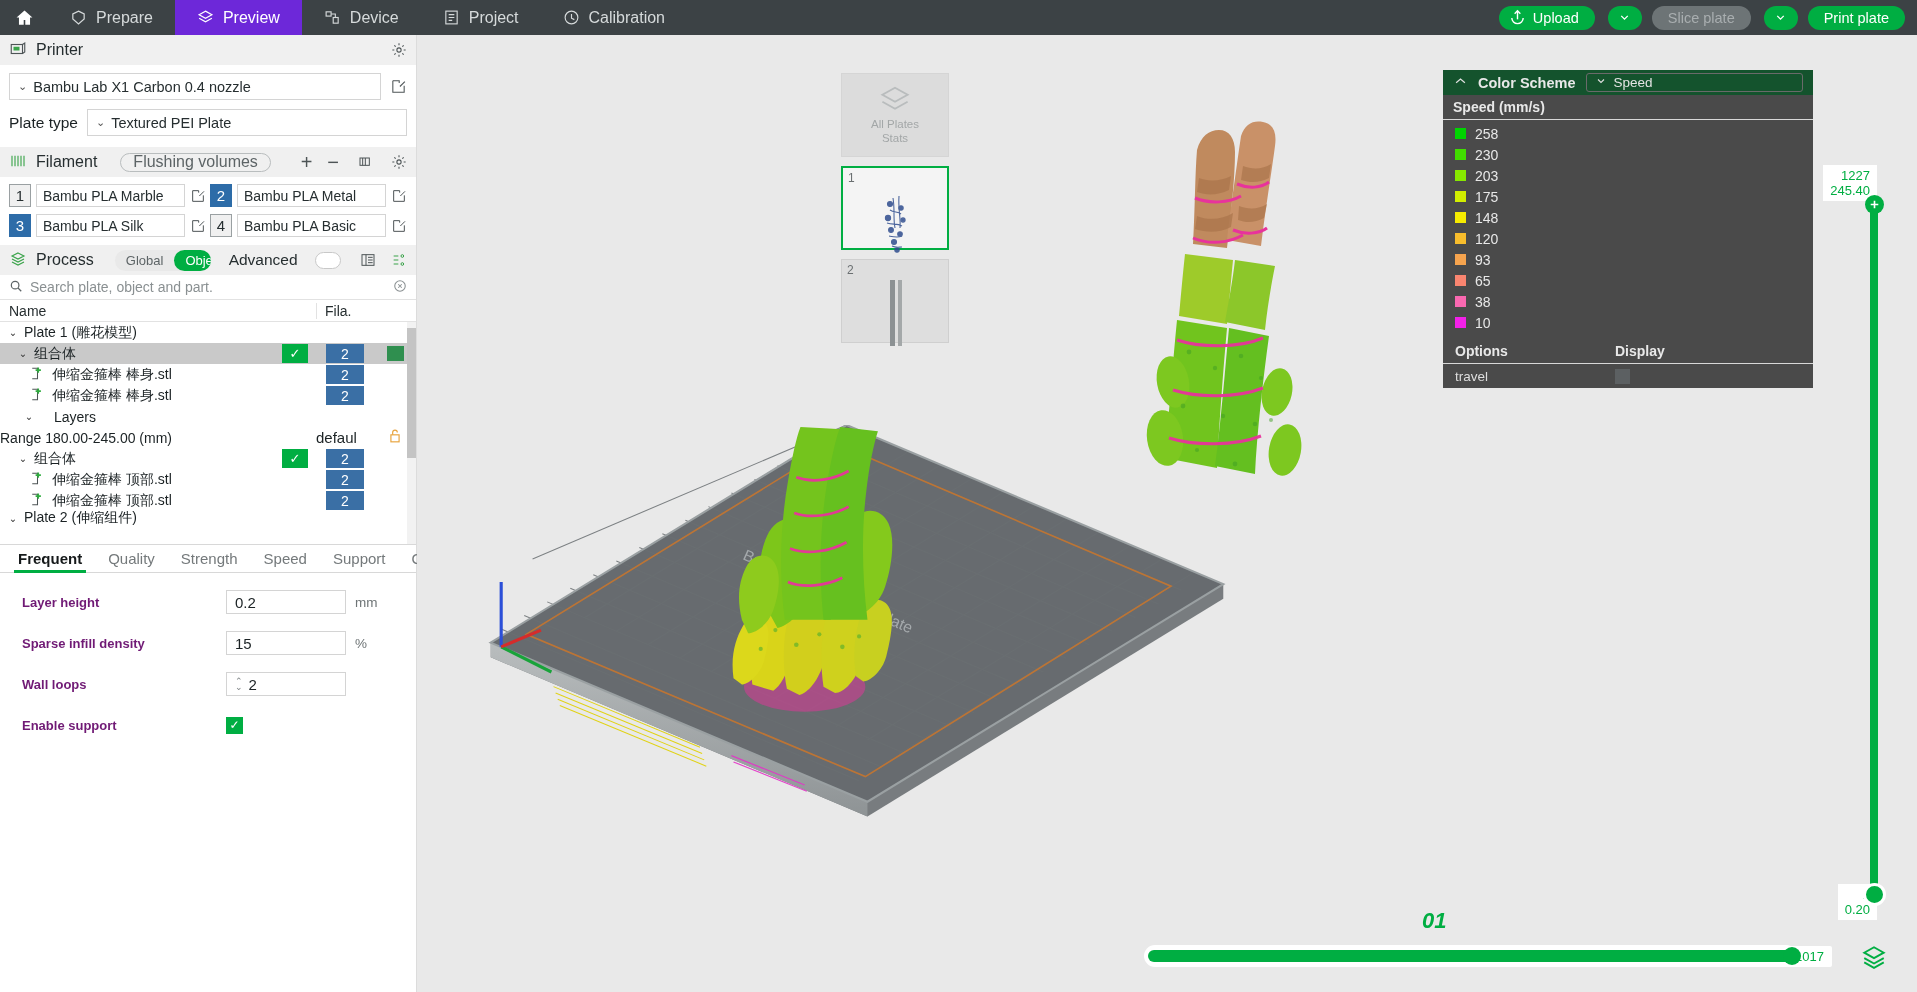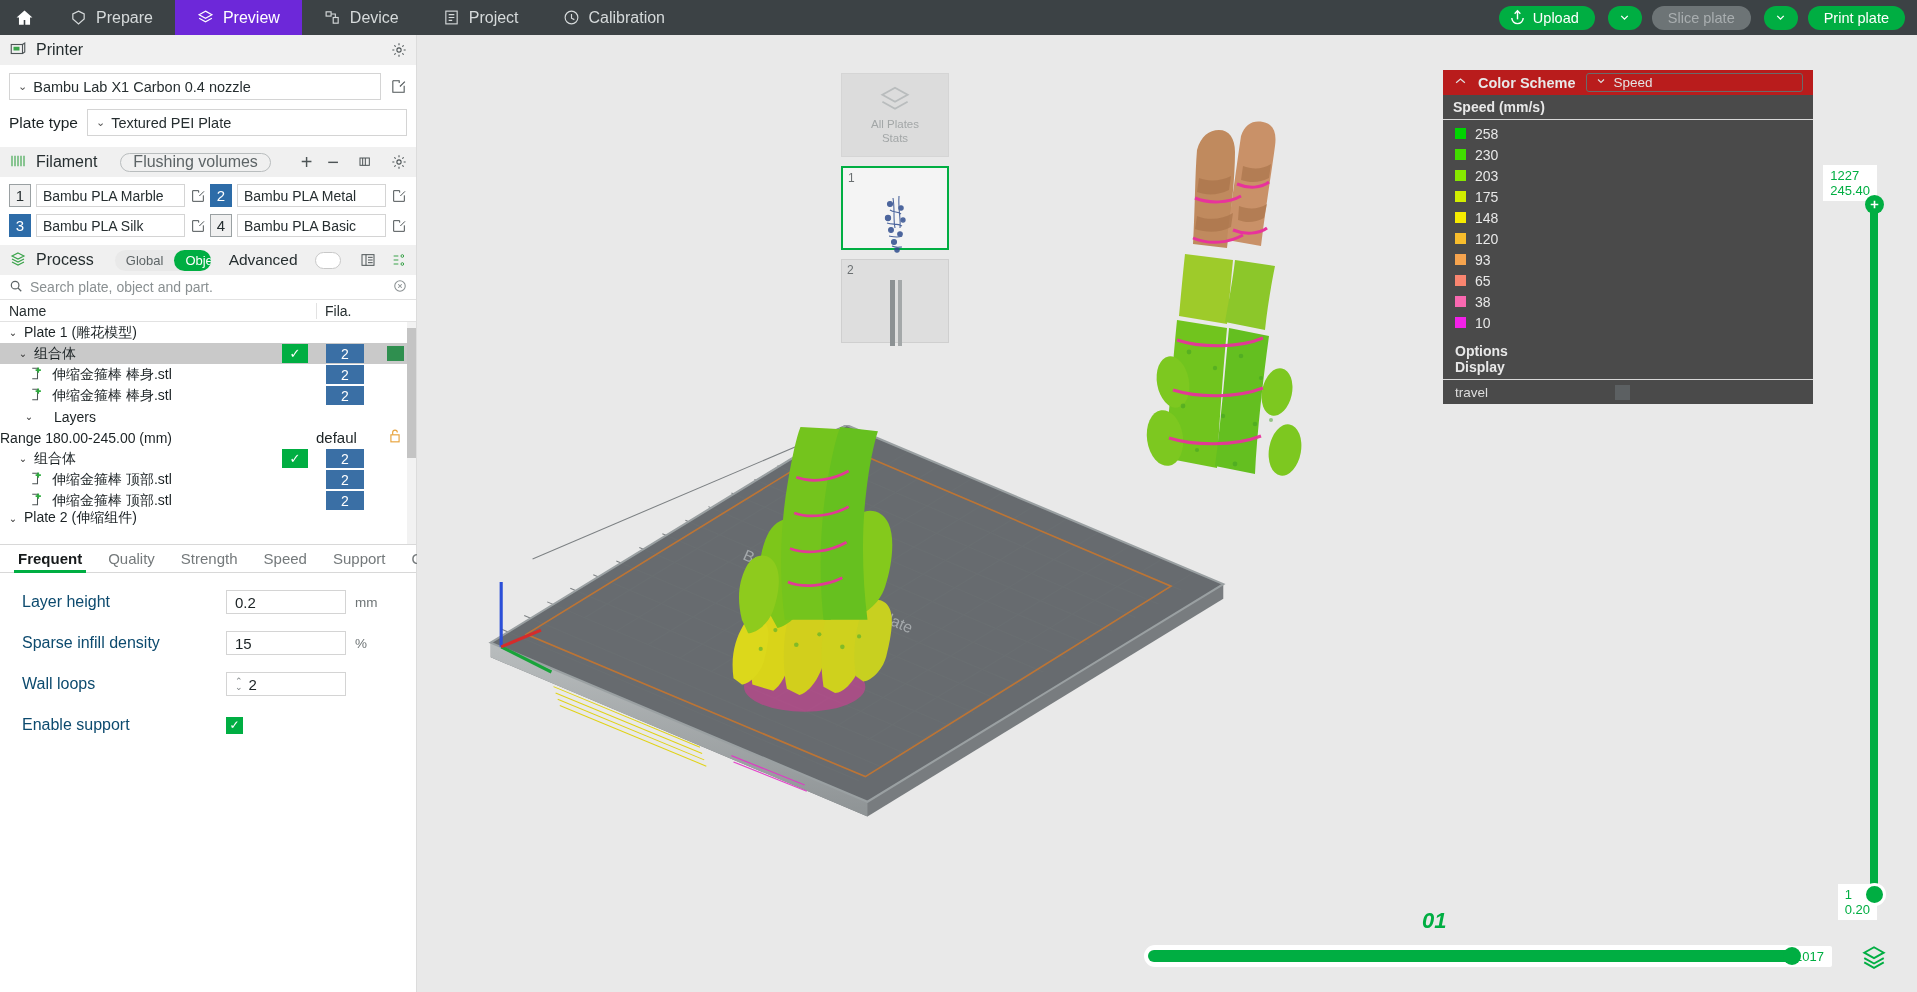--- a/index.html
+++ b/index.html
@@ -150,21 +150,21 @@
     display: flex; align-items: center; position: relative;
   }
   .set-tab.active { color: #15191a; font-weight: bold; }
   .set-tab.active::after {
     content: ""; position: absolute; left: 9px; right: 9px; bottom: 0; height: 3px; background: #00ae42;
   }
   .settings { padding: 14px 0 0 0; }
   .set-row {
     display: flex; align-items: center; height: 30px; padding: 0 22px; margin-bottom: 11px;
   }
-  .set-label { flex: 1; font-size: 16px; color: #0c4a6e; }
+  .set-label { flex: 1; font-size: 13px; color: #701a75; font-weight: bold; }
   .set-input {
     width: 120px; height: 24px; border: 1px solid #d4d4d4; background: #fff;
     display: flex; align-items: center; padding: 0 8px; font-size: 15px; color: #1b2224;
   }
   .set-unit { width: 48px; text-align: left; padding-left: 9px; font-size: 13.5px; color: #6e7476; }
   .spin { display:flex; flex-direction:column; line-height:6px; font-size:9px; color:#7a7f81; margin-right:6px;}
   .chk-box-green {
     width: 17px; height: 17px; background: #00ae42; color: #fff;
     display: flex; align-items: center; justify-content: center; font-size: 12px;
   }
@@ -193,39 +193,39 @@
   .bed {
     position: absolute; left: 85px; top: 430px; width: 700px; height: 430px;
   }
 
   
   .legend {
     position: absolute; top: 35px; right: 104px; width: 370px;
     background: #4a4a4a; color: #e8e8e8; font-size: 14px;
   }
   .legend-head {
-    height: 25px; background: #b91c1c; display: flex; align-items: center;
+    height: 25px; background: #14532d; display: flex; align-items: center;
     gap: 10px; padding: 0 10px;
   }
   .legend-head .lt { font-weight: bold; font-size: 14.5px; }
   .legend-select {
     flex: 1; height: 19px; border: 1px solid #6a6a6a; border-radius: 3px;
     display: flex; align-items: center; gap: 7px; padding: 0 8px; font-size: 13.5px;
     color: #e4e4e4;
   }
   .legend-title {
     padding: 4px 10px 4px 10px; font-weight: bold; font-size: 14px;
     border-bottom: 1px solid #d8d8d8;
   }
   .legend-items { padding: 3px 0 4px 0; }
   .legend-item { display: flex; align-items: center; gap: 9px; height: 21px; padding-left: 12px; }
   .swatch { width: 11px; height: 11px; }
   .legend-sub {
     display: flex; font-weight: bold; padding: 4px 0 4px 12px;
-    border-bottom: 1px solid #d8d8d8; margin-top: 2px; flex-direction: column;
+    border-bottom: 1px solid #d8d8d8; margin-top: 2px;
   }
   .legend-sub .o { width: 160px; }
   .legend-opt { display: flex; align-items: center; height: 24px; padding-left: 12px; font-size: 13.5px; }
   .legend-opt .o { width: 160px; color: #dedede; }
   .legend-opt .swatch-grey { width: 15px; height: 15px; background: #5c6062; }
 
   
   .vslider { position: absolute; right: 30px; top: 160px; bottom: 90px; width: 26px; }
   .vtrack {
     position: absolute; left: 9px; top: 14px; bottom: 14px; width: 8px; background: #00ae42;
@@ -234,21 +234,21 @@
     position: absolute; left: 4px; top: 0; width: 19px; height: 19px; border-radius: 50%;
     background: #00ae42; color: #fff; display: flex; align-items: center; justify-content: center;
     font-size: 15px; line-height: 16px;
   }
   .vhandle-bot {
     position: absolute; left: 2px; bottom: -4px; width: 23px; height: 23px; border-radius: 50%;
     background: #00ae42; border: 3px solid #fff;
   }
   .vtip {
     position: absolute; background: #fff; color: #00ae42; font-size: 13px;
-    padding: 3px 7px; text-align: left; line-height: 15px; white-space: nowrap;
+    padding: 3px 7px; text-align: right; line-height: 15px; white-space: nowrap;
   }
   .vtip.top { right: 40px; top: 130px; }
   .vtip.bot { right: 40px; bottom: 72px; }
 
   
   .hslider {
     position: absolute; left: 727px; right: 120px; bottom: 25px; height: 22px;
     background: #fff; border-radius: 11px; display: flex; align-items: center; padding: 0 4px;
   }
   .htrack { flex: 1; height: 12px; border-radius: 6px; background: #00ae42; position: relative; }

